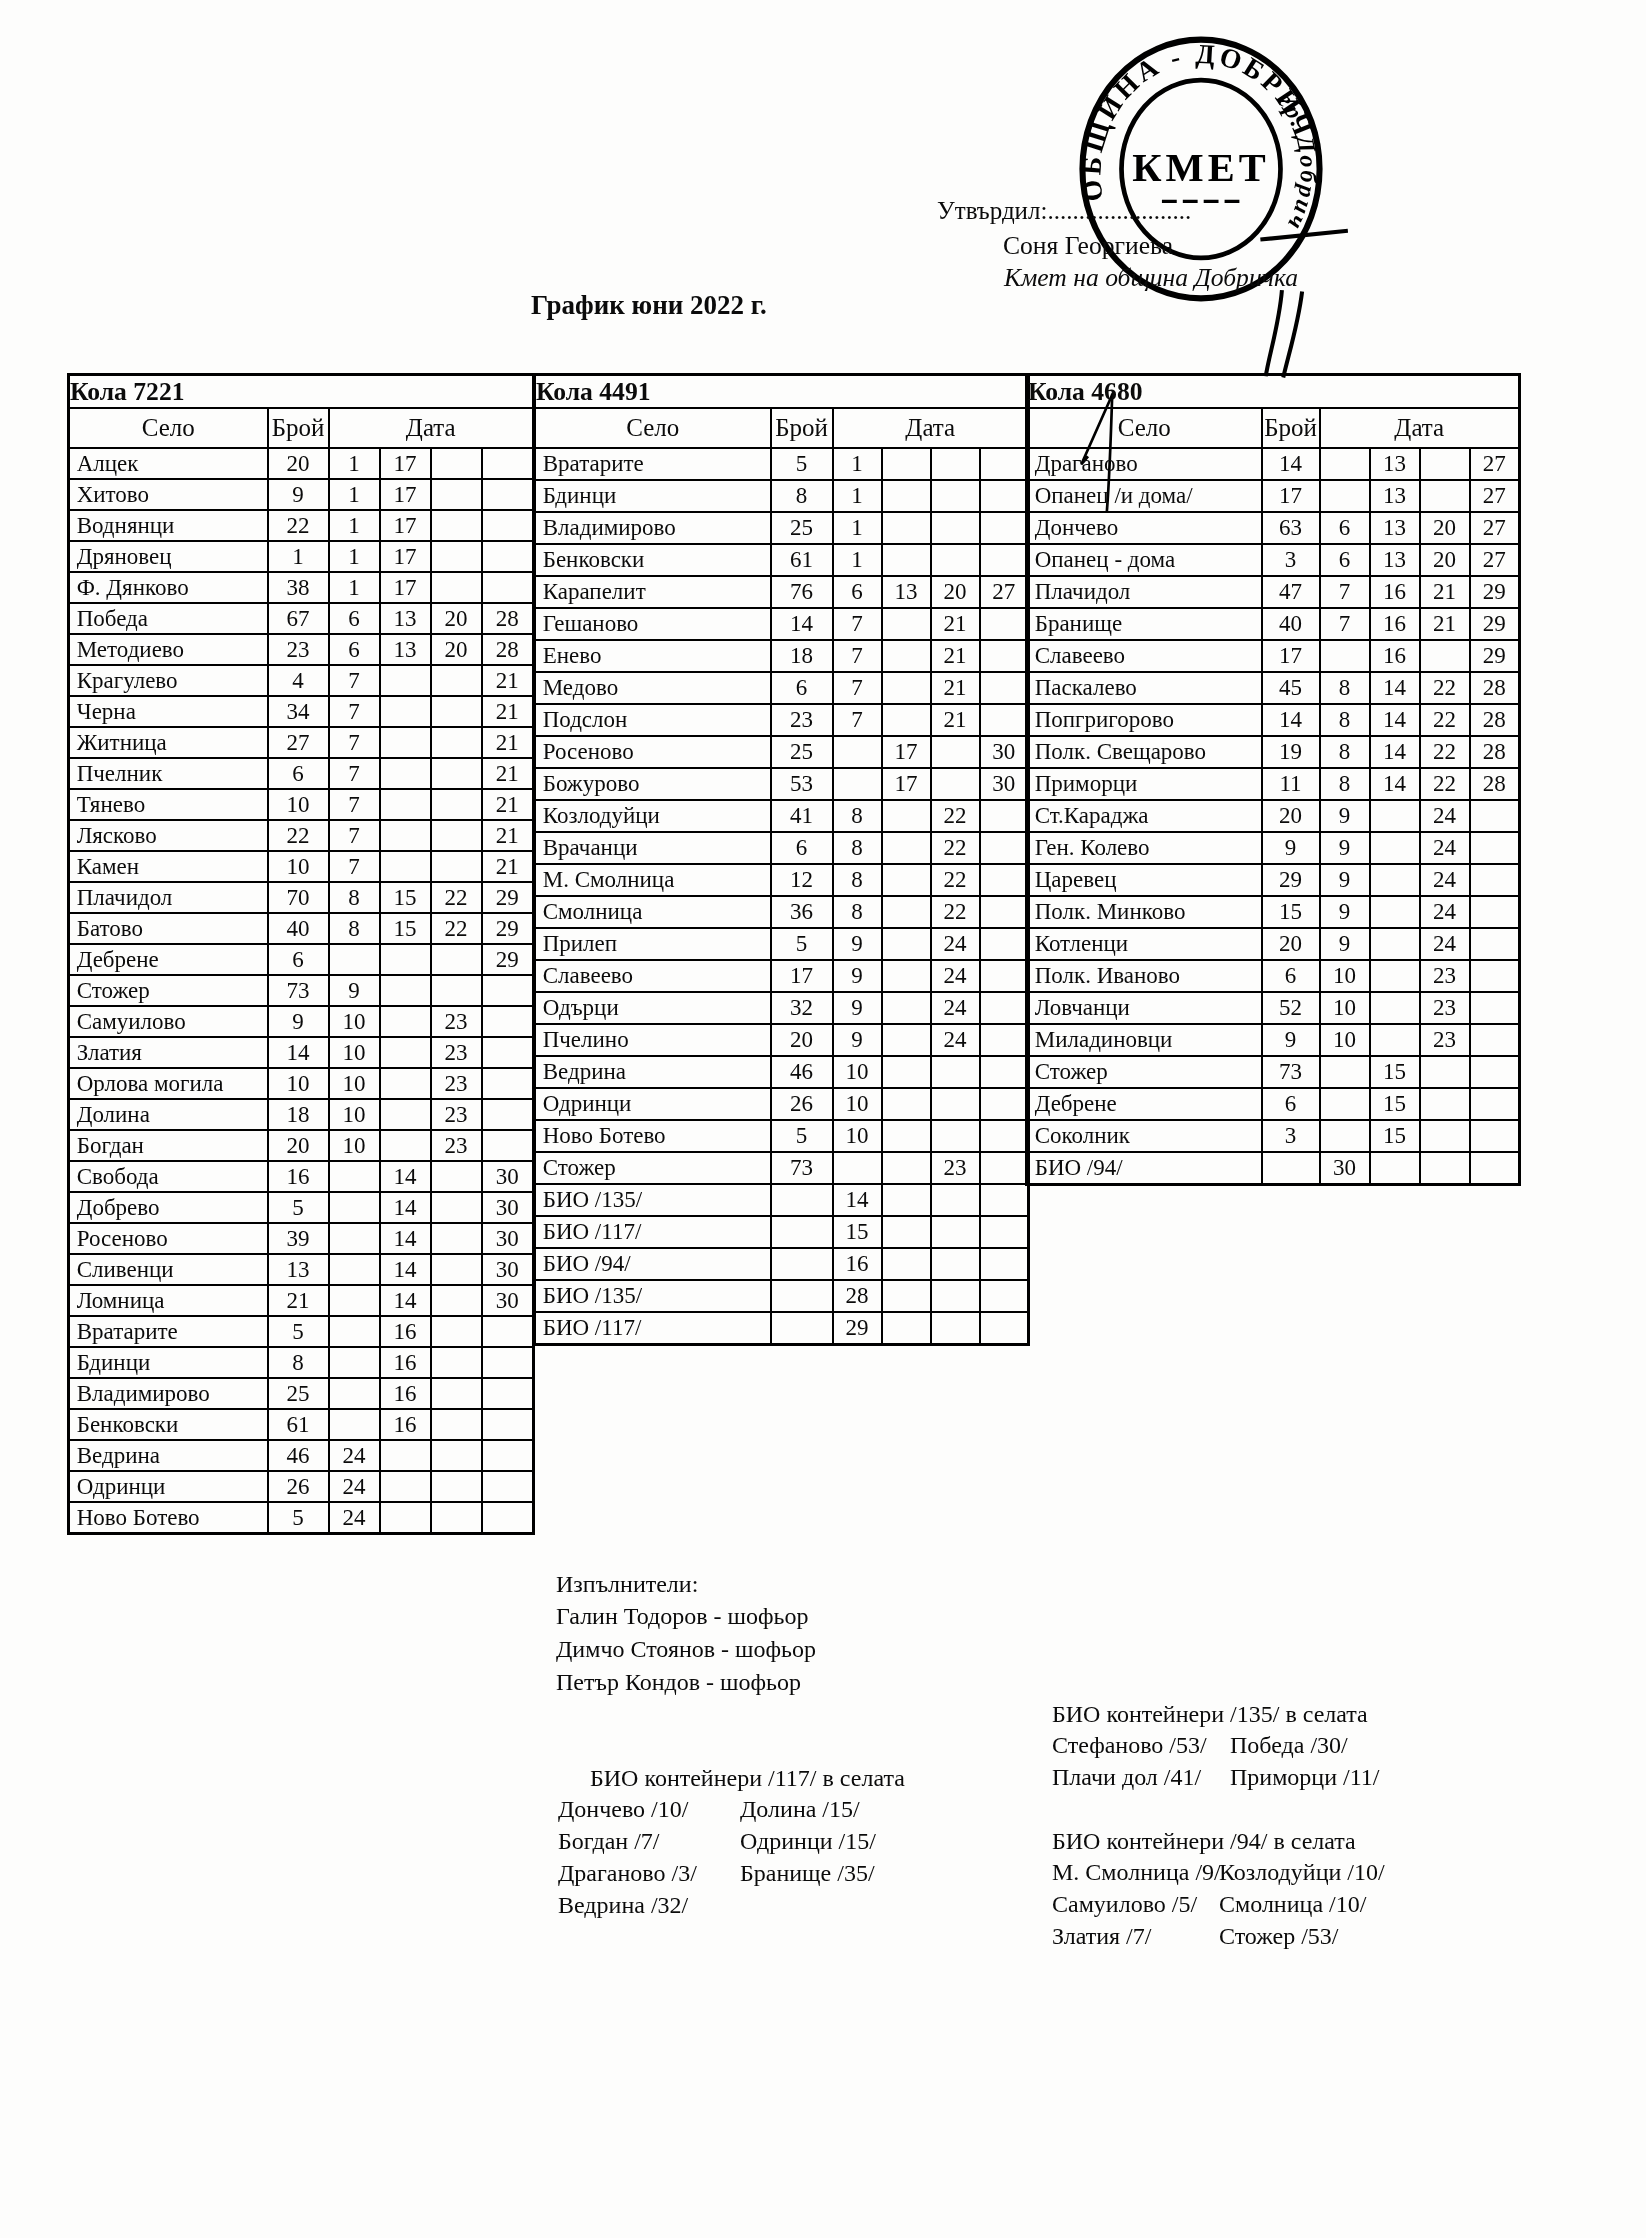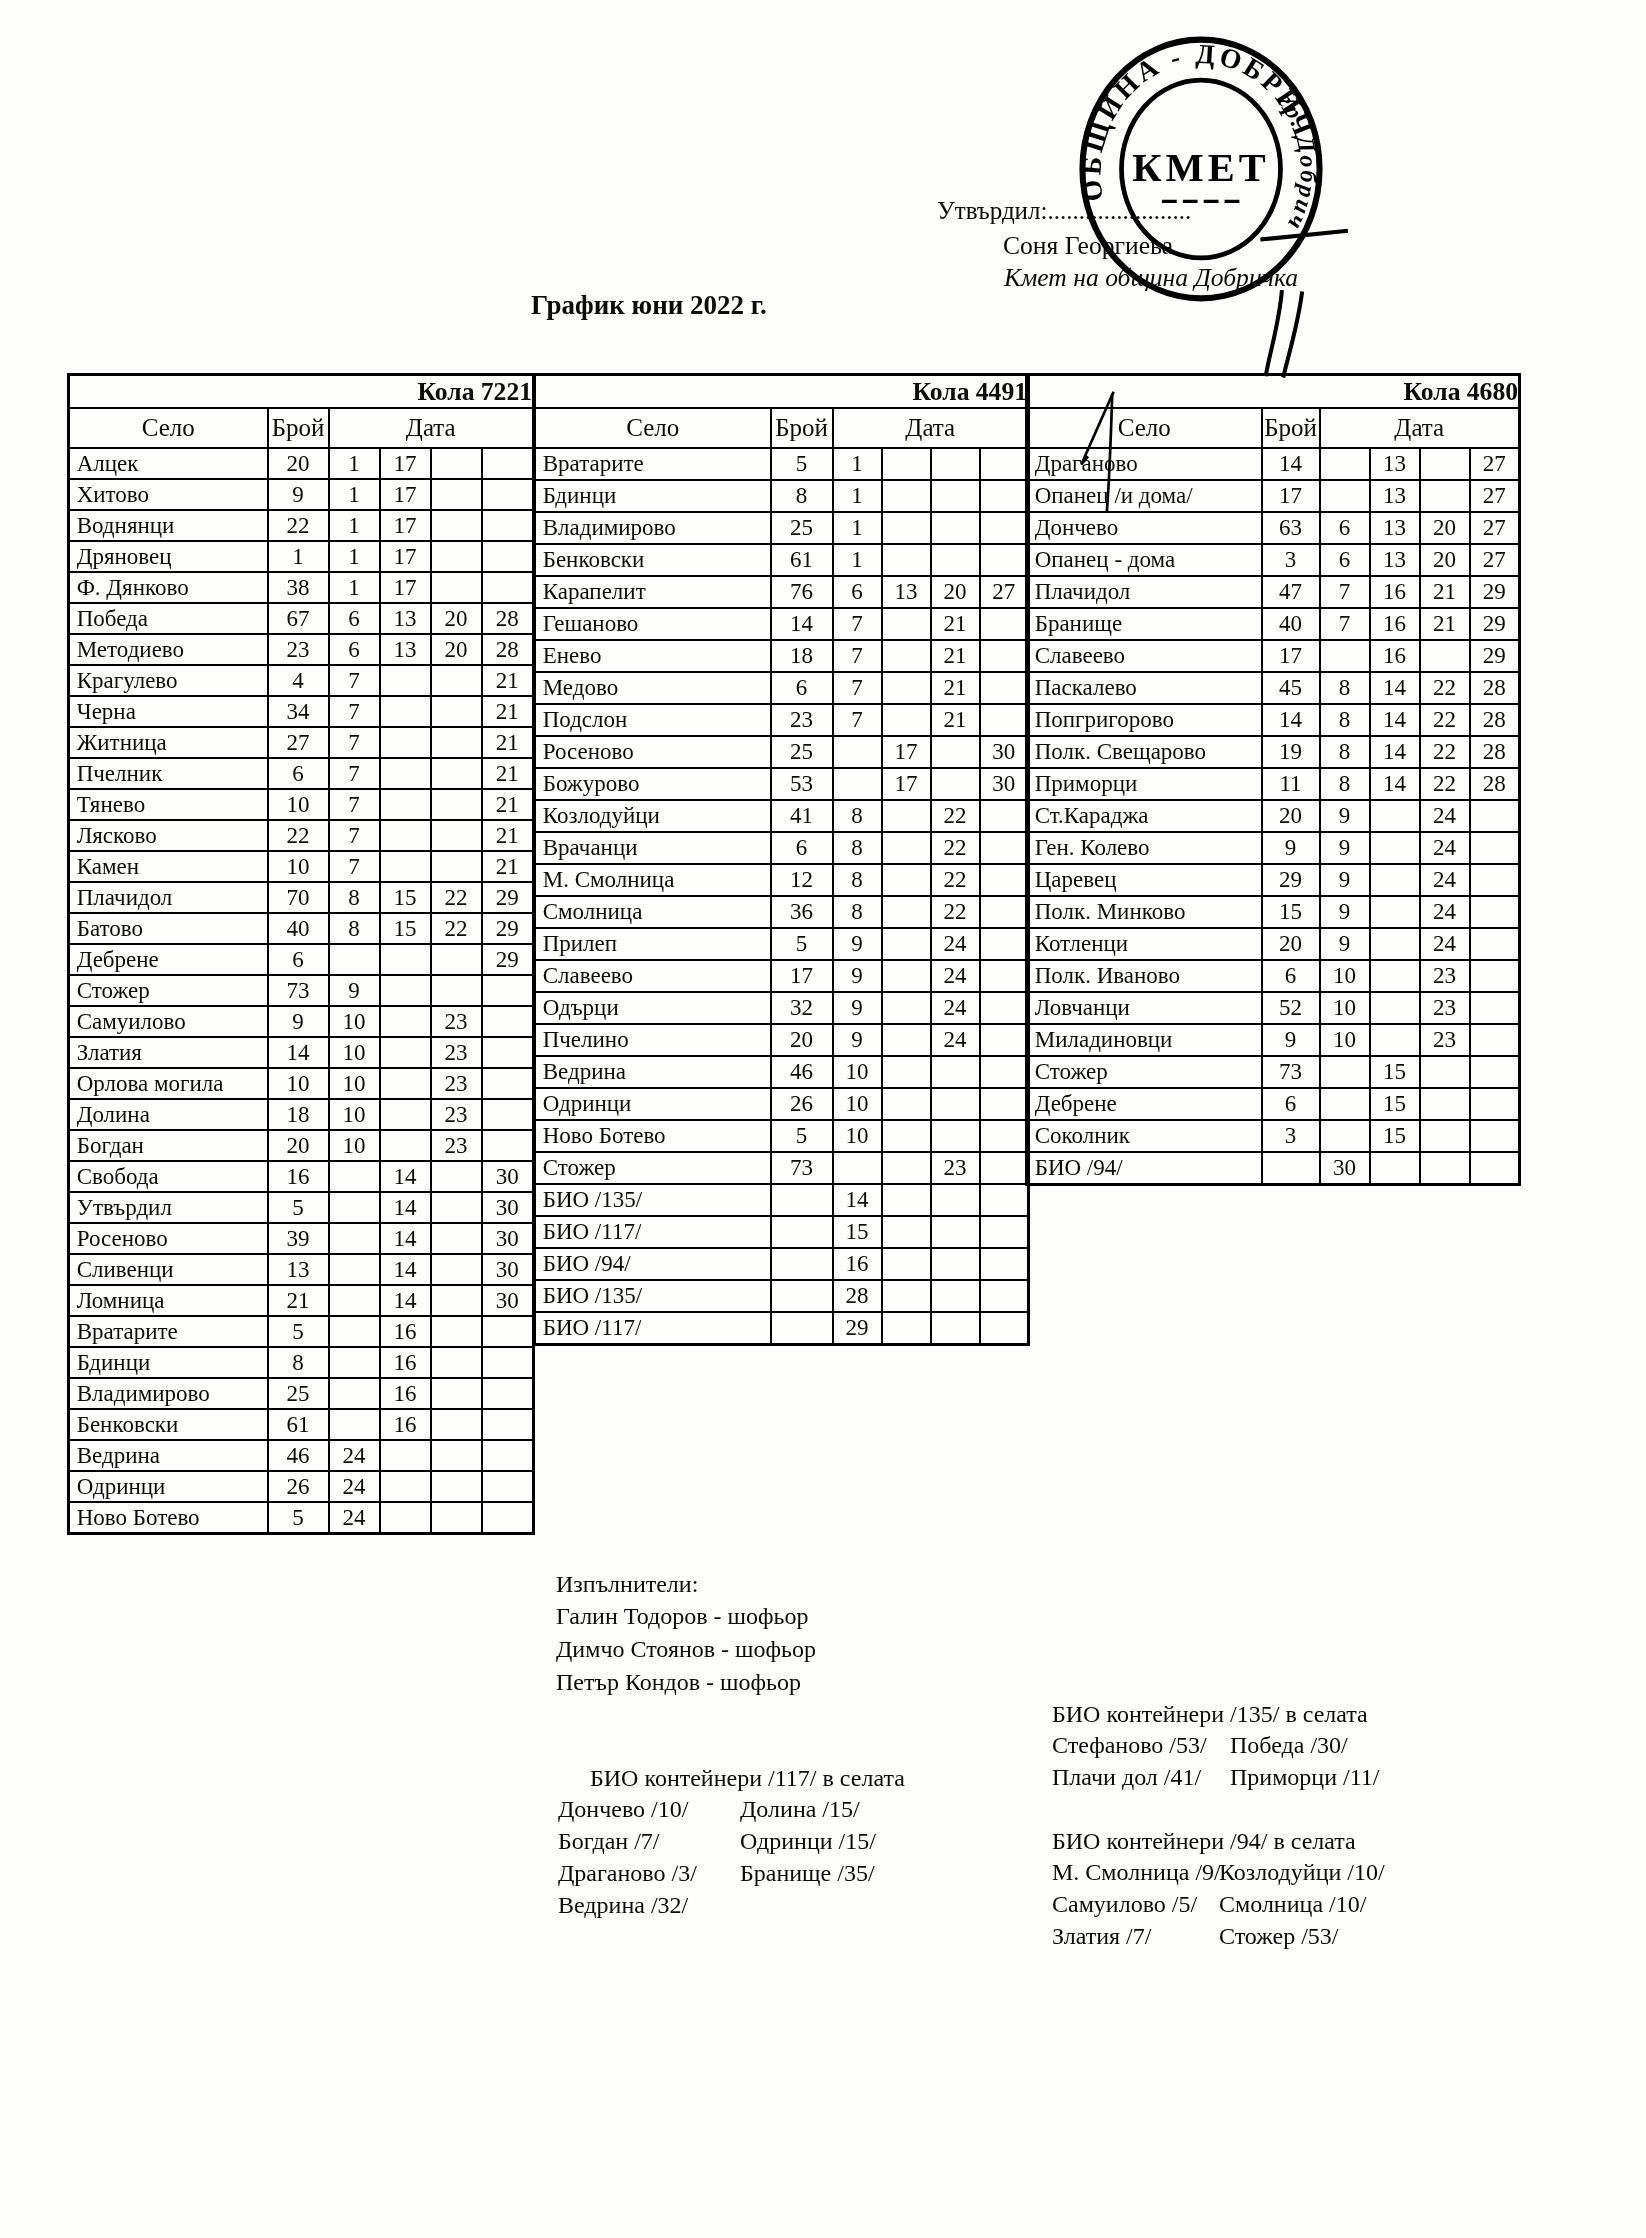--- a/index.html
+++ b/index.html
@@ -2,21 +2,21 @@
 <html style="font-size:10.8px"><head>
 <meta charset="utf-8">
 <style>
   html,body{margin:0;padding:0;background:#888;}
   .page{position:relative;width:1646px;height:2239px;background:#fdfdfc;
         font-family:"Liberation Serif","DejaVu Serif",serif;color:#0b0b0b;overflow:hidden;}
   .free{position:absolute;white-space:nowrap;}
   .tbl{position:absolute;}
   .tbl table{border-collapse:collapse;width:100%;table-layout:fixed;border:3.4px solid #000;}
   .tbl th,.tbl td{border:2px solid #000;overflow:hidden;white-space:nowrap;padding:0;}
-  .tbl thead tr.t-title th{height:31px;font-size:25.6px;font-weight:bold;text-align:right;}
+  .tbl thead tr.t-title th{height:31px;font-size:25.6px;font-weight:bold;text-align:left;}
   .tbl thead tr.t-head th{height:38px;font-size:25px;font-weight:normal;text-align:center;}
   .tbl td{font-size:23px;}
   .tbl td.village{text-align:left;padding-left:6.7px;}
   .tbl td.num{text-align:center;}
   #t1 tbody td{height:29px;}
   #t2 tbody td{height:30px;}
   #t3 tbody td{height:30px;}
   .heading{font-size:24px;}
   .lines .line{height:33px;font-size:24px;white-space:nowrap;}
   .lines2 .line{height:32px;font-size:24px;white-space:nowrap;}
@@ -270,21 +270,21 @@
           </tr>
           <tr>
             <td class="village">Свобода</td>
             <td class="num">16</td>
             <td class="num"></td>
             <td class="num">14</td>
             <td class="num"></td>
             <td class="num">30</td>
           </tr>
           <tr>
-            <td class="village">Утвърдил</td>
+            <td class="village">Добрево</td>
             <td class="num">5</td>
             <td class="num"></td>
             <td class="num">14</td>
             <td class="num"></td>
             <td class="num">30</td>
           </tr>
           <tr>
             <td class="village">Росеново</td>
             <td class="num">39</td>
             <td class="num"></td>

